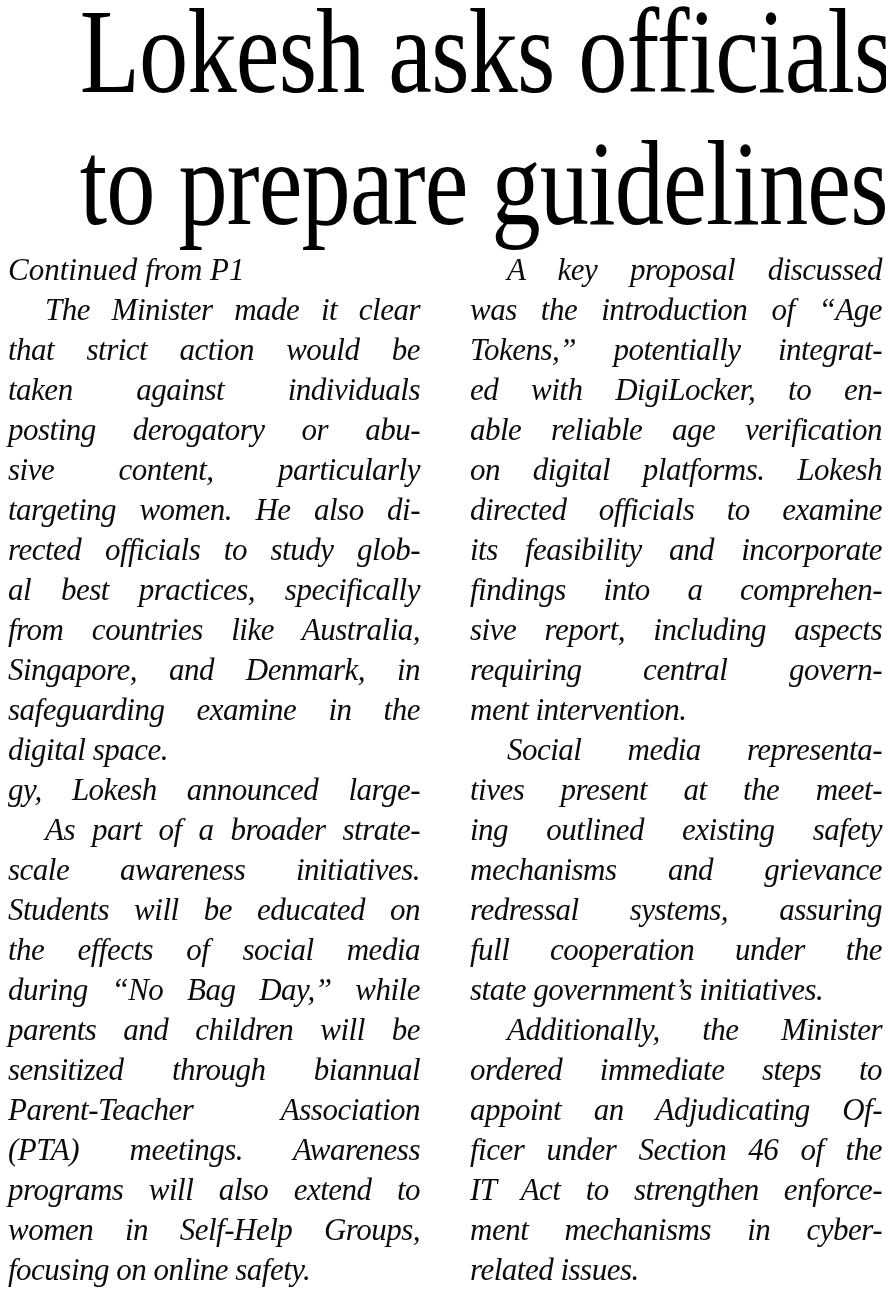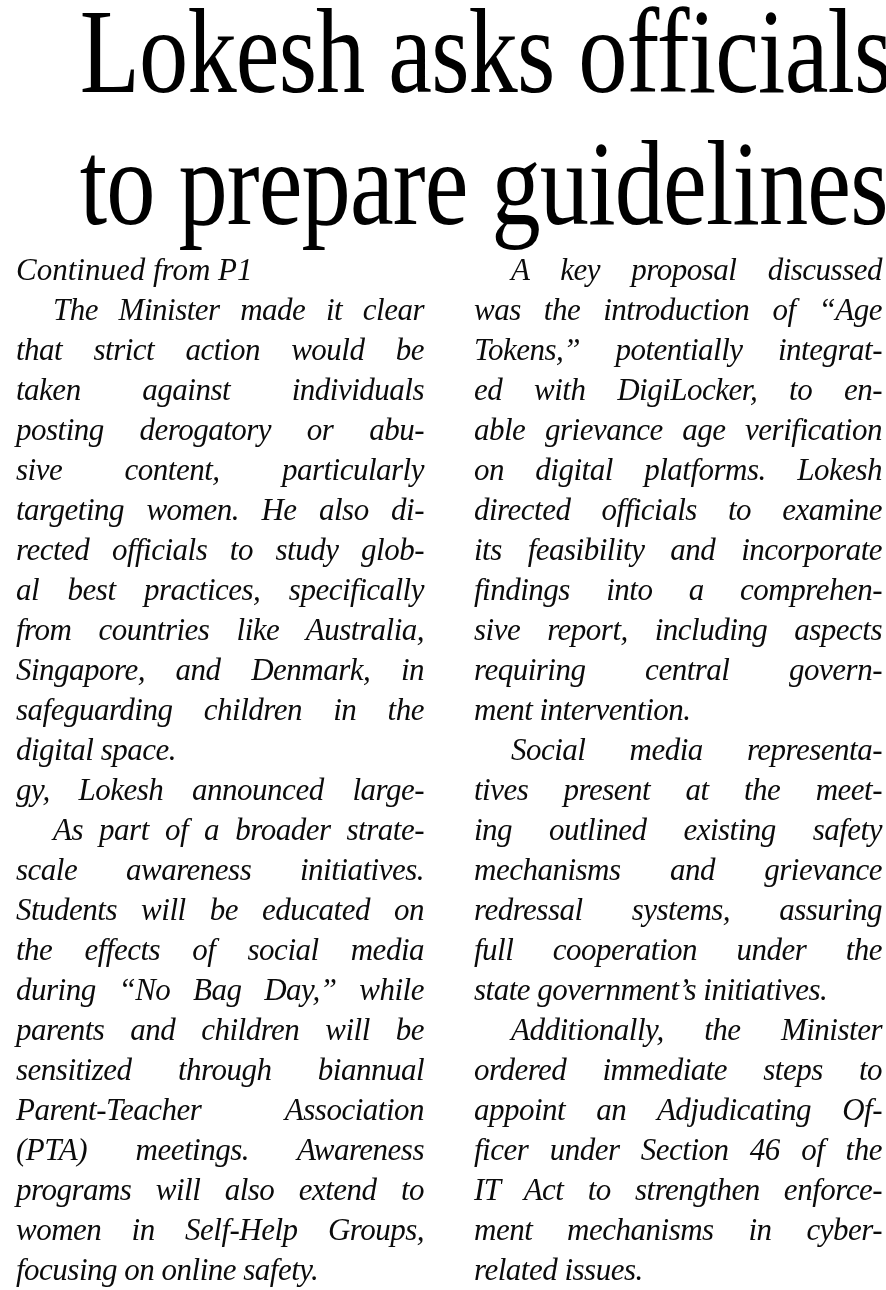--- a/index.html
+++ b/index.html
@@ -30,21 +30,21 @@
     transform: scaleX(0.82);
     transform-origin: 50% 50%;
     letter-spacing: -1px;
   }
 
   
   .body-cols {
     display: grid;
     grid-template-columns: 1fr 1fr;
     column-gap: 50px;
-    padding: 0 4px 0 16px;
+    padding: 0 4px 0 8px;
     font-size: 31px;
     letter-spacing: -0.5px;
   }
   .col { min-width: 0; }
   .line {
     height: 40px;
     line-height: 40px;
     text-align: justify;
     text-align-last: justify;
     white-space: nowrap;
@@ -77,21 +77,21 @@
       <div class="line indent">The Minister made it clear</div>
       <div class="line">that strict action would be</div>
       <div class="line">taken against individuals</div>
       <div class="line">posting derogatory or abu-</div>
       <div class="line">sive content, particularly</div>
       <div class="line">targeting women. He also di-</div>
       <div class="line">rected officials to study glob-</div>
       <div class="line">al best practices, specifically</div>
       <div class="line">from countries like Australia,</div>
       <div class="line">Singapore, and Denmark, in</div>
-      <div class="line">safeguarding children in the</div>
+      <div class="line">safeguarding examine in the</div>
       <div class="line para-end">digital space.</div>
       <div class="line">gy, Lokesh announced large-</div>
       <div class="line indent">As part of a broader strate-</div>
       <div class="line">scale awareness initiatives.</div>
       <div class="line">Students will be educated on</div>
       <div class="line">the effects of social media</div>
       <div class="line">during “No Bag Day,” while</div>
       <div class="line">parents and children will be</div>
       <div class="line">sensitized through biannual</div>
       <div class="line">Parent-Teacher Association</div>
@@ -99,21 +99,21 @@
       <div class="line">programs will also extend to</div>
       <div class="line">women in Self-Help Groups,</div>
       <div class="line para-end">focusing on online safety.</div>
     </div>
 
     <div class="col">
       <div class="line indent">A key proposal discussed</div>
       <div class="line">was the introduction of “Age</div>
       <div class="line">Tokens,” potentially integrat-</div>
       <div class="line">ed with DigiLocker, to en-</div>
-      <div class="line">able grievance age verification</div>
+      <div class="line">able reliable age verification</div>
       <div class="line">on digital platforms. Lokesh</div>
       <div class="line">directed officials to examine</div>
       <div class="line">its feasibility and incorporate</div>
       <div class="line">findings into a comprehen-</div>
       <div class="line">sive report, including aspects</div>
       <div class="line">requiring central govern-</div>
       <div class="line para-end">ment intervention.</div>
       <div class="line indent">Social media representa-</div>
       <div class="line">tives present at the meet-</div>
       <div class="line">ing outlined existing safety</div>

